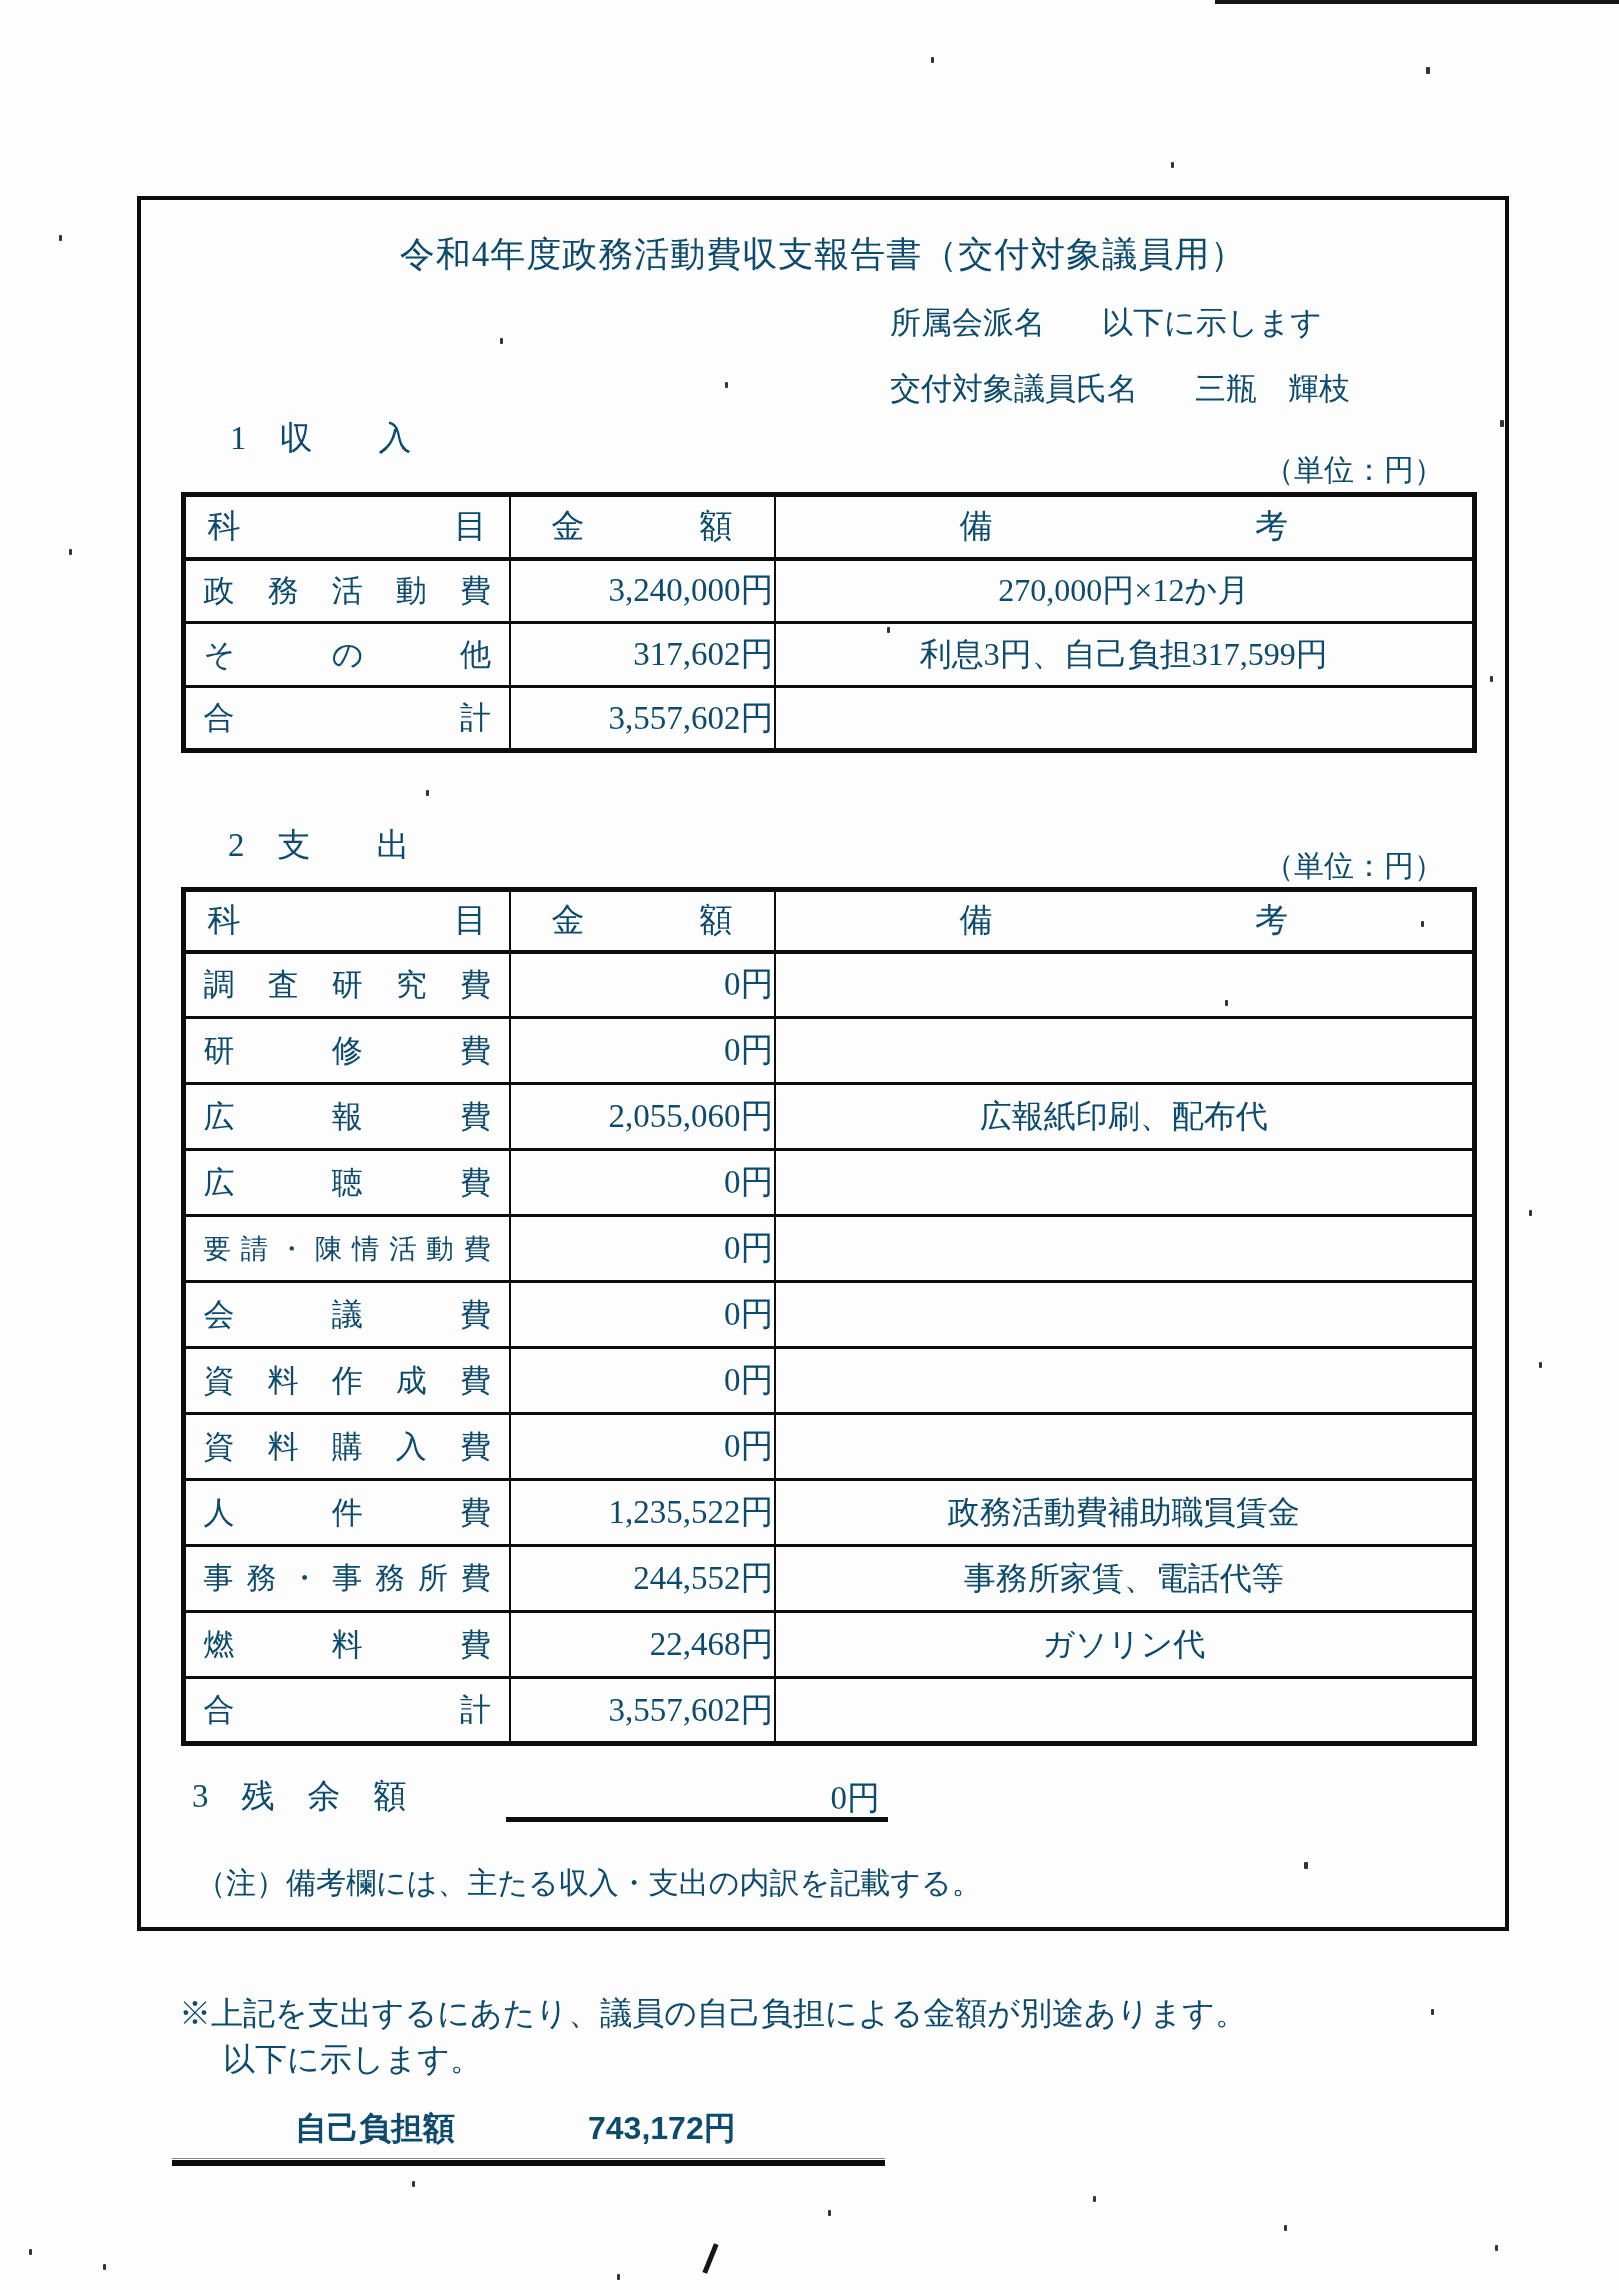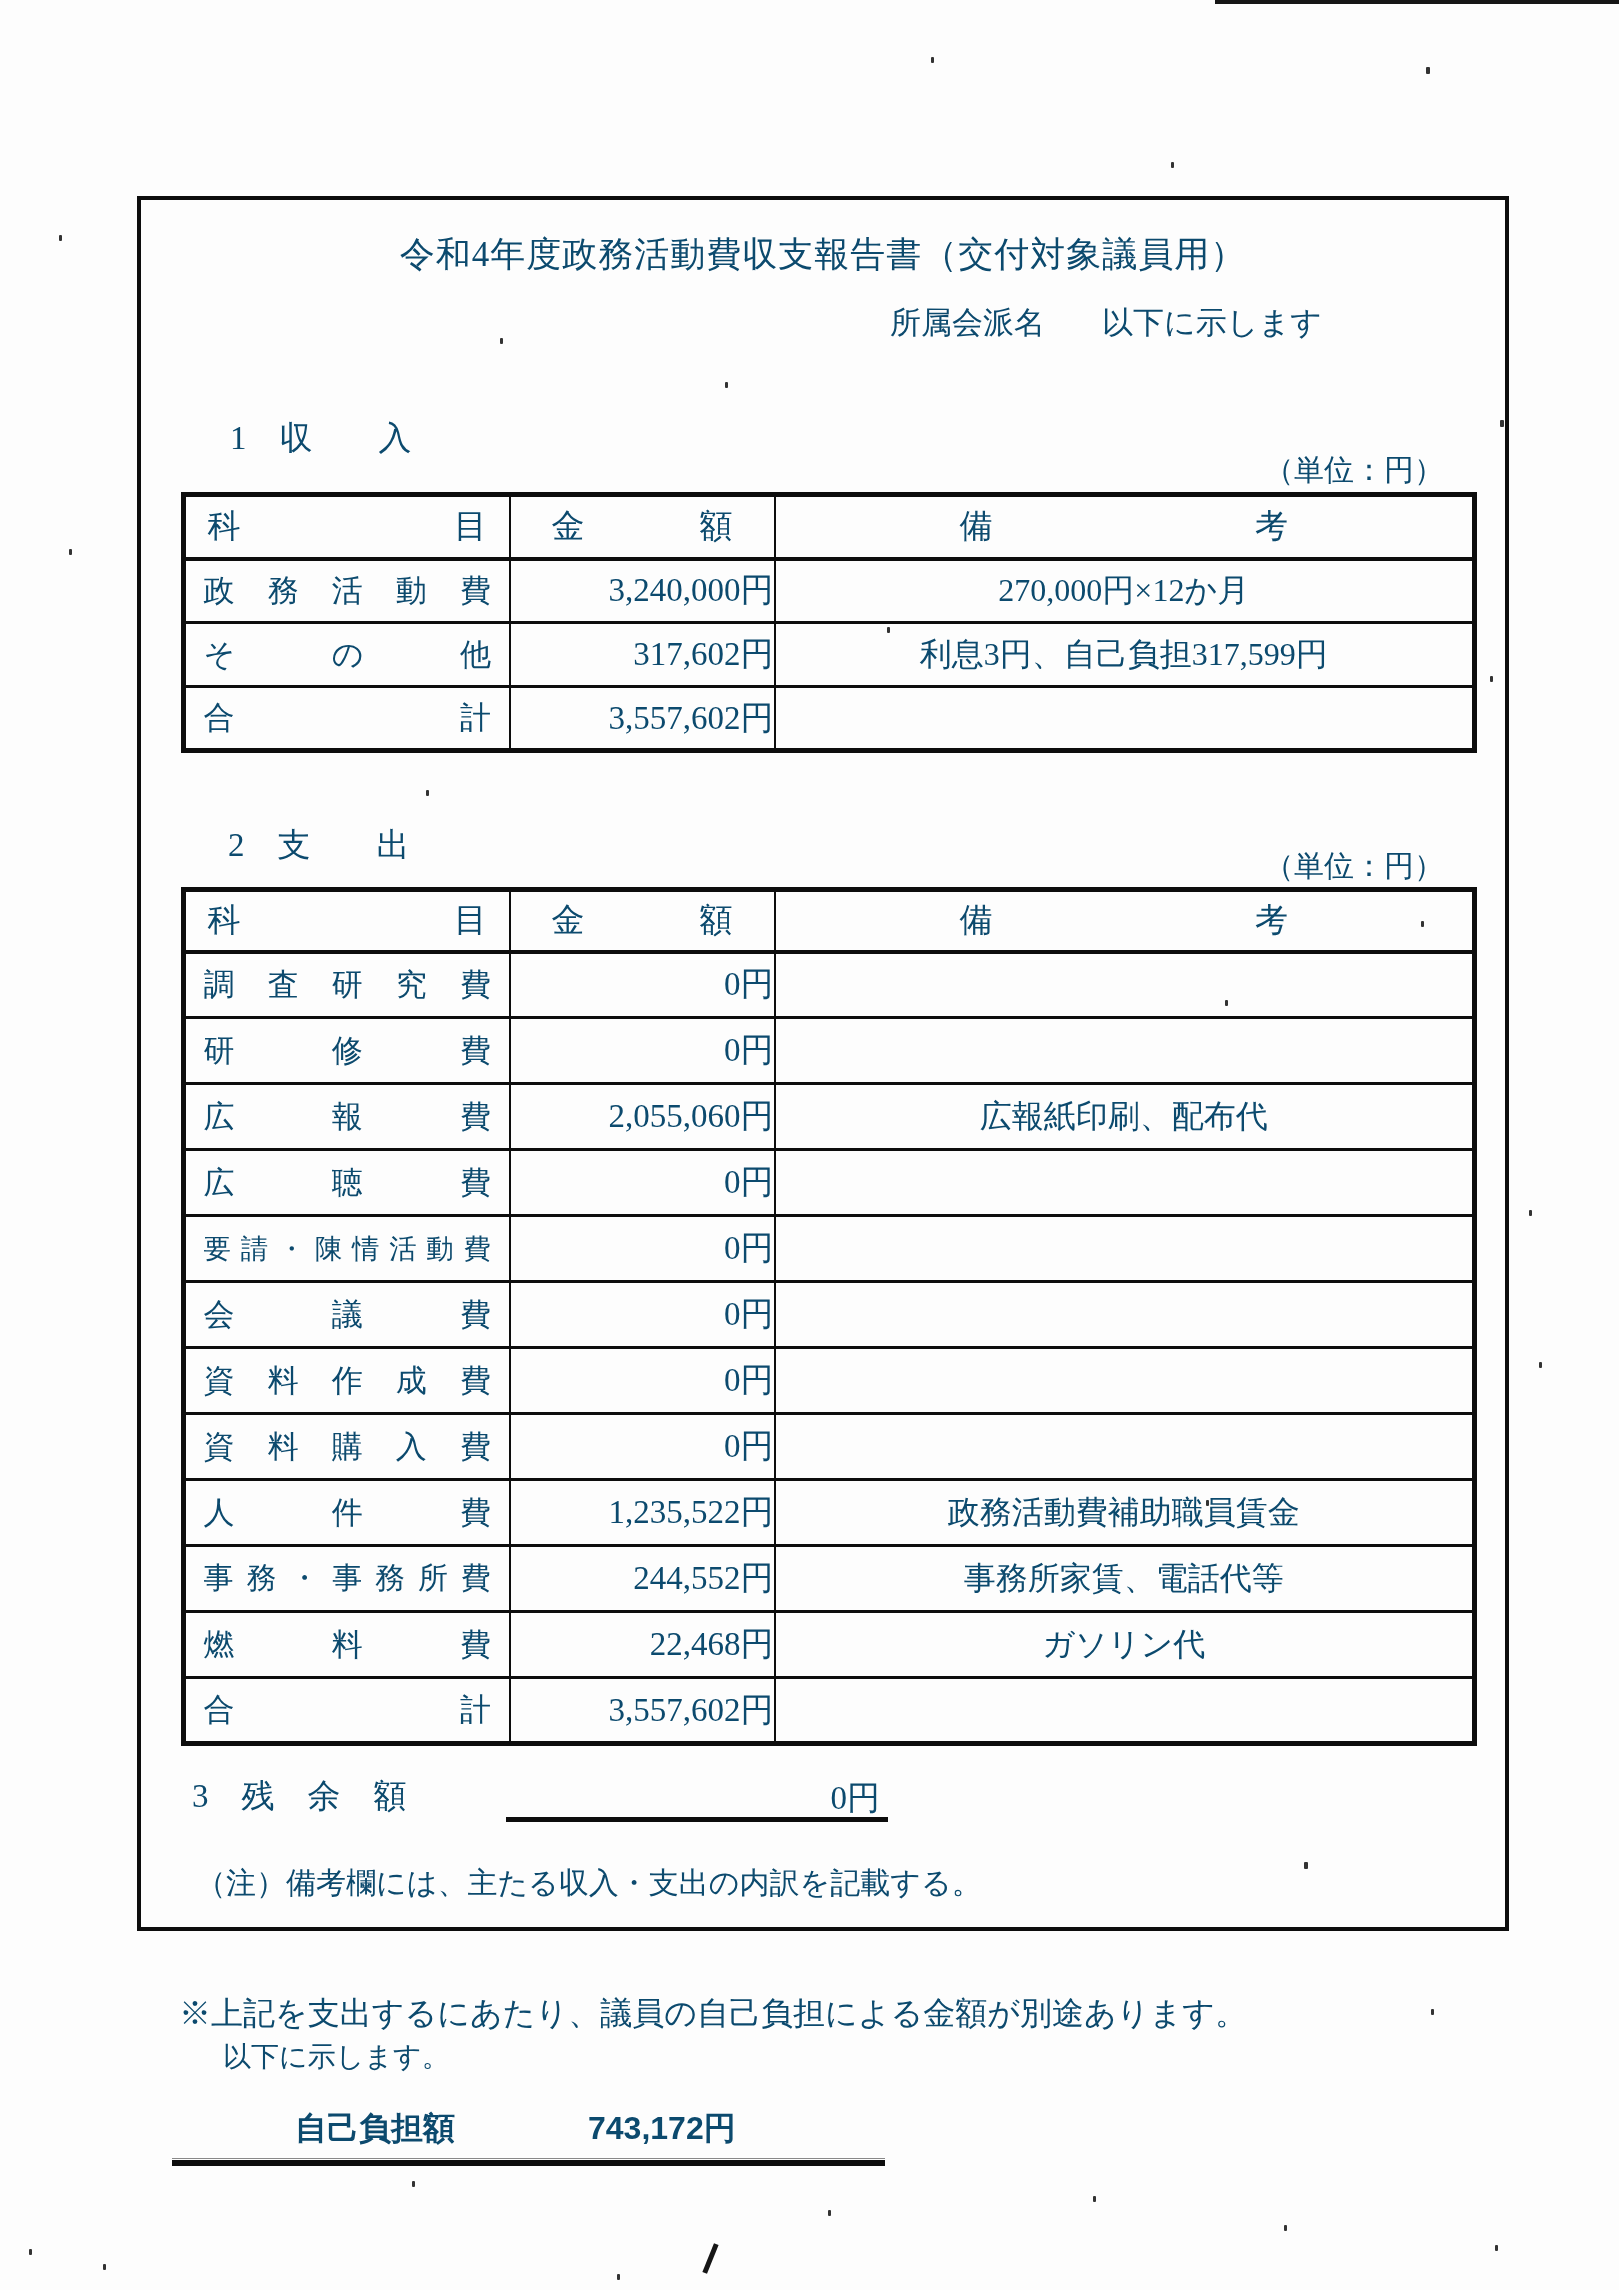--- a/index.html
+++ b/index.html
@@ -55,21 +55,21 @@
   .item-cell{font-size:31px;padding:0 17.6px;}
   .amount-cell{text-align:right;padding-right:9.8px;font-size:33px;white-space:nowrap;}
   .remarks-cell{text-align:center;padding-left:9.8px;font-size:32px;white-space:nowrap;}
   
   .balance-heading{position:absolute;left:192px;top:1774px;font-size:33px;white-space:nowrap;}
   .balance-amount{position:absolute;left:506px;top:1776px;width:374px;text-align:right;font-size:33px;}
   .balance-underline{position:absolute;left:506px;top:1817px;width:382px;height:4.9px;background:#0d0d0d;}
   .note-text{position:absolute;left:196px;top:1863px;font-size:30px;white-space:nowrap;}
   
   .footnote1{position:absolute;left:179px;top:1992px;font-size:32px;white-space:nowrap;}
-  .footnote2{position:absolute;left:223px;top:2038px;font-size:28px;white-space:nowrap;}
+  .footnote2{position:absolute;left:223px;top:2038px;font-size:32px;white-space:nowrap;}
   .selfpay-label{position:absolute;left:250px;top:2107px;font-size:32px;white-space:nowrap;
     font-family:"Liberation Sans","DejaVu Sans",sans-serif;font-weight:600;margin-left:45px;}
   .selfpay-amount{position:absolute;left:588px;top:2107px;width:253px;text-align:left;font-size:32px;
     font-family:"Liberation Sans","DejaVu Sans",sans-serif;font-weight:600;}
   .selfpay-underline{position:absolute;left:172px;top:2158px;width:713px;height:7.8px;
     background:linear-gradient(#888 0 1px,#fdfdfd 1px 2px,#0d0d0d 2px 7.8px);}
   
   .artifact{position:absolute;background:#161616;}
   .top-edge-line{left:1215px;top:0;width:404px;height:3.9px;}
   .slash-mark{left:708px;top:2243px;width:4.9px;height:31px;transform:rotate(22deg);}
@@ -85,20 +85,24 @@
 
   <div class="outer-box"></div>
 
   <div class="title">令和4年度政務活動費収支報告書（交付対象議員用）</div>
 
   <div class="id-line faction-line">
     <span class="lbl">所属会派名</span>
     <span>以下に示します</span>
   </div>
 
+  <div class="id-line member-line">
+    <span class="lbl">交付対象議員氏名</span>
+    <span>三瓶　輝枝</span>
+  </div>
 
   <div class="sec-heading income-heading">1　収　　入</div>
   <div class="unit-note unit-income">（単位：円）</div>
 
   <table class="rpt income-table">
     <colgroup>
         <col style="width:326px">
         <col style="width:265px">
         <col style="width:700px">
       </colgroup>

